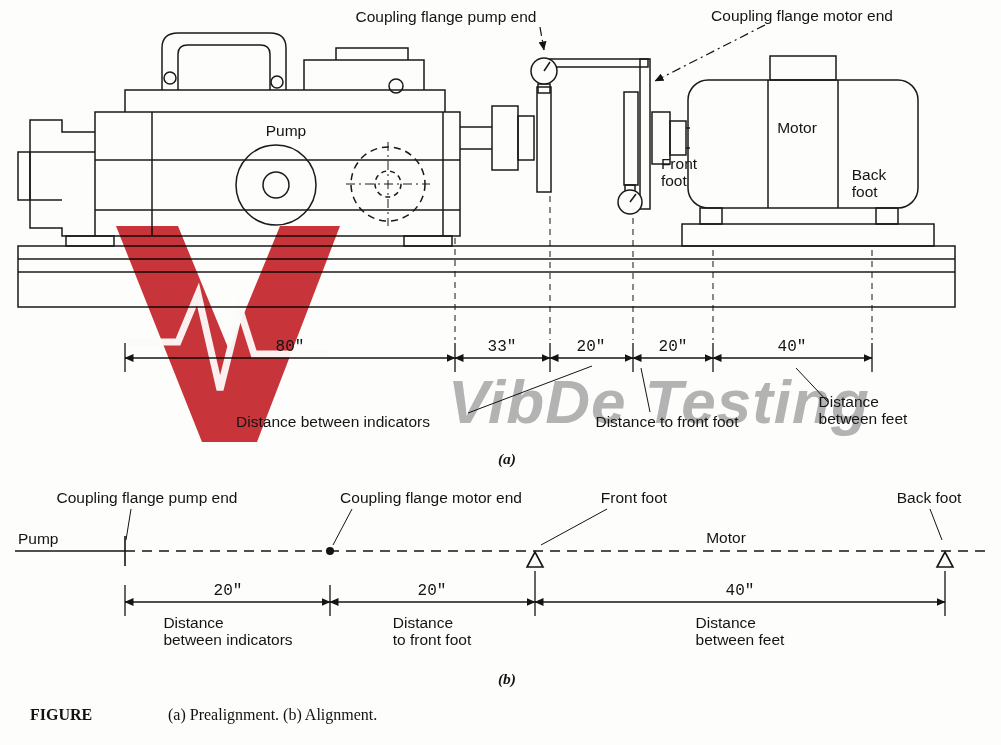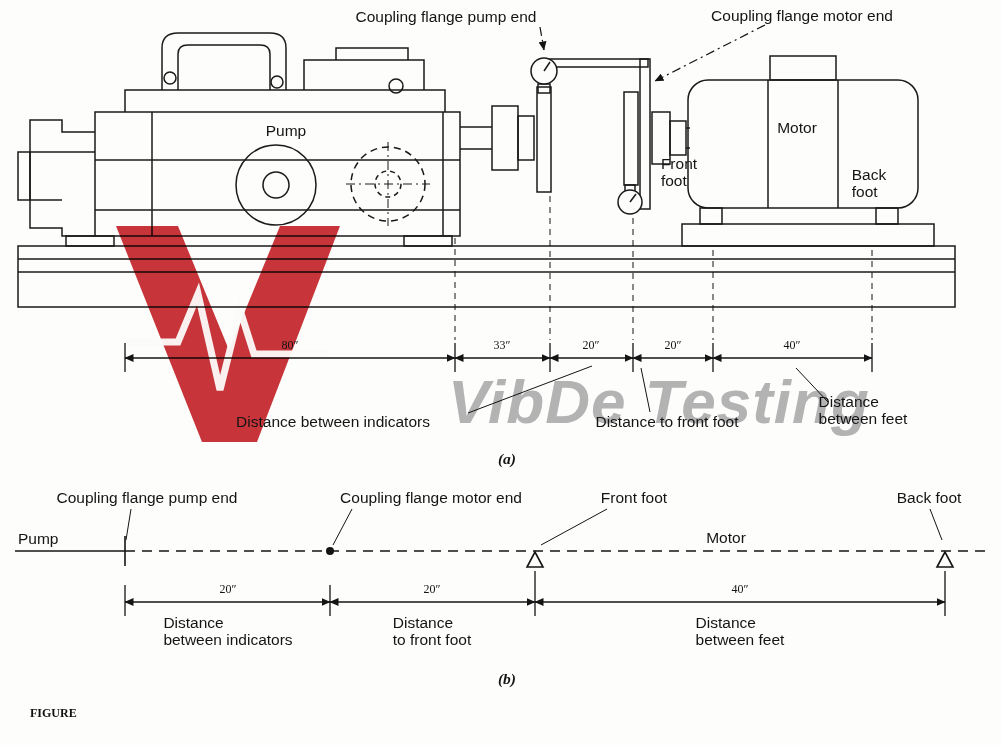--- a/index.html
+++ b/index.html
@@ -9,28 +9,28 @@
     background: #fdfdfc; overflow: hidden;
     font-family: "Liberation Sans", "DejaVu Sans", sans-serif;
     color: #141414;
   }
   .art { position: absolute; left: 0; top: 0; }
   .lbl {
     position: absolute; font-size: 15.5px; line-height: 1.12;
     white-space: pre-line; color: #141414;
   }
   .ctr { transform: translateX(-50%); text-align: left; }
-  .dim { font-family: Liberation Serif, serif; font-size: 12px; }
+  .dim { font-family: Liberation Mono, monospace; font-size: 16px; }
   .sec {
     font-family: "Liberation Serif", "DejaVu Serif", serif;
     font-style: italic; font-weight: bold; font-size: 15.5px;
   }
   .caption {
     position: absolute; font-family: "Liberation Serif", "DejaVu Serif", serif;
-    font-size: 12px; color: #111;
+    font-size: 16px; color: #111;
   }
   .wm-layer { position: absolute; inset: 0; mix-blend-mode: multiply; pointer-events: none; }
   .wm-logo { position: absolute; left: 112px; top: 220px; }
   .wm-cn {
     position: absolute; left: 450px; top: 246px;
     font-size: 94px; font-weight: bold; letter-spacing: 6px;
     color: #b5b5b5; font-family: "DejaVu Sans", sans-serif;
   }
   .wm-en {
     position: absolute; left: 448px; top: 366px;
@@ -222,14 +222,15 @@
 
   <div class="lbl ctr" style="left:228px; top:614px;">Distance
 between indicators</div>
   <div class="lbl ctr" style="left:432px; top:614px;">Distance
 to front foot</div>
   <div class="lbl ctr" style="left:740px; top:614px;">Distance
 between feet</div>
   <div class="lbl ctr sec" style="left:507px; top:670px;">(b)</div>
 
   <div class="caption" style="left:30px; top:706px; font-weight:bold;">FIGURE</div>
+  <div class="caption" style="left:168px; top:706px;">(a) Prealignment. (b) Alignment.</div>
 
 </div>
 
 </body></html>

